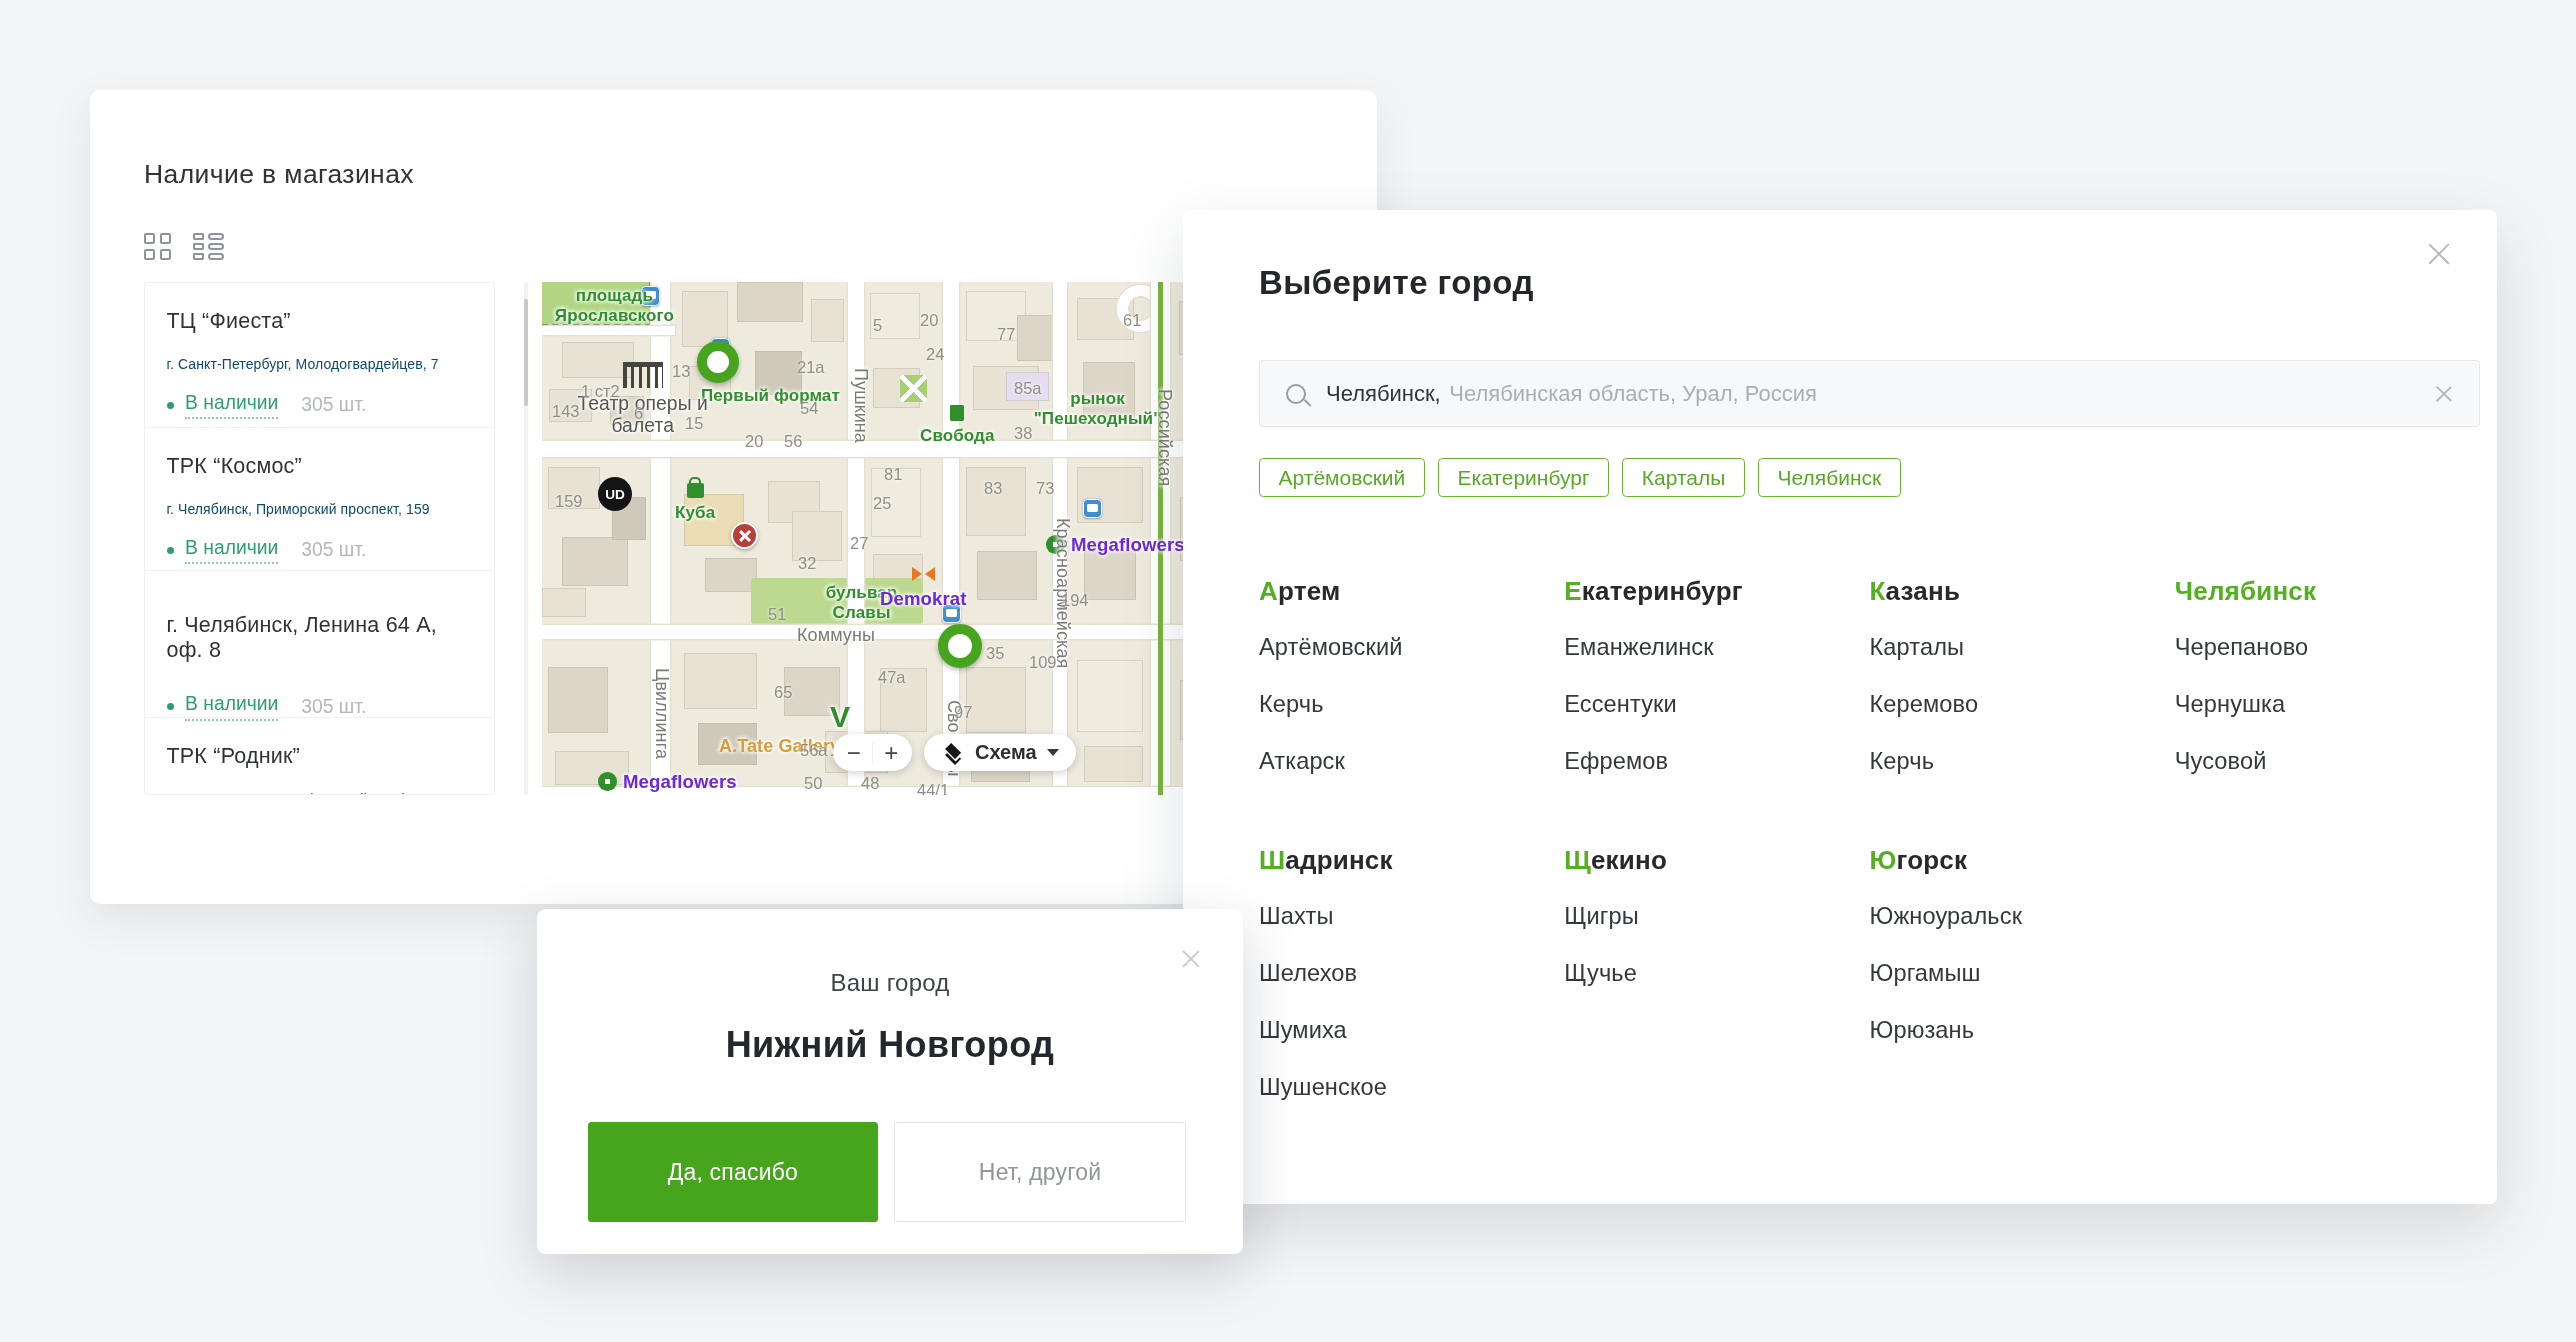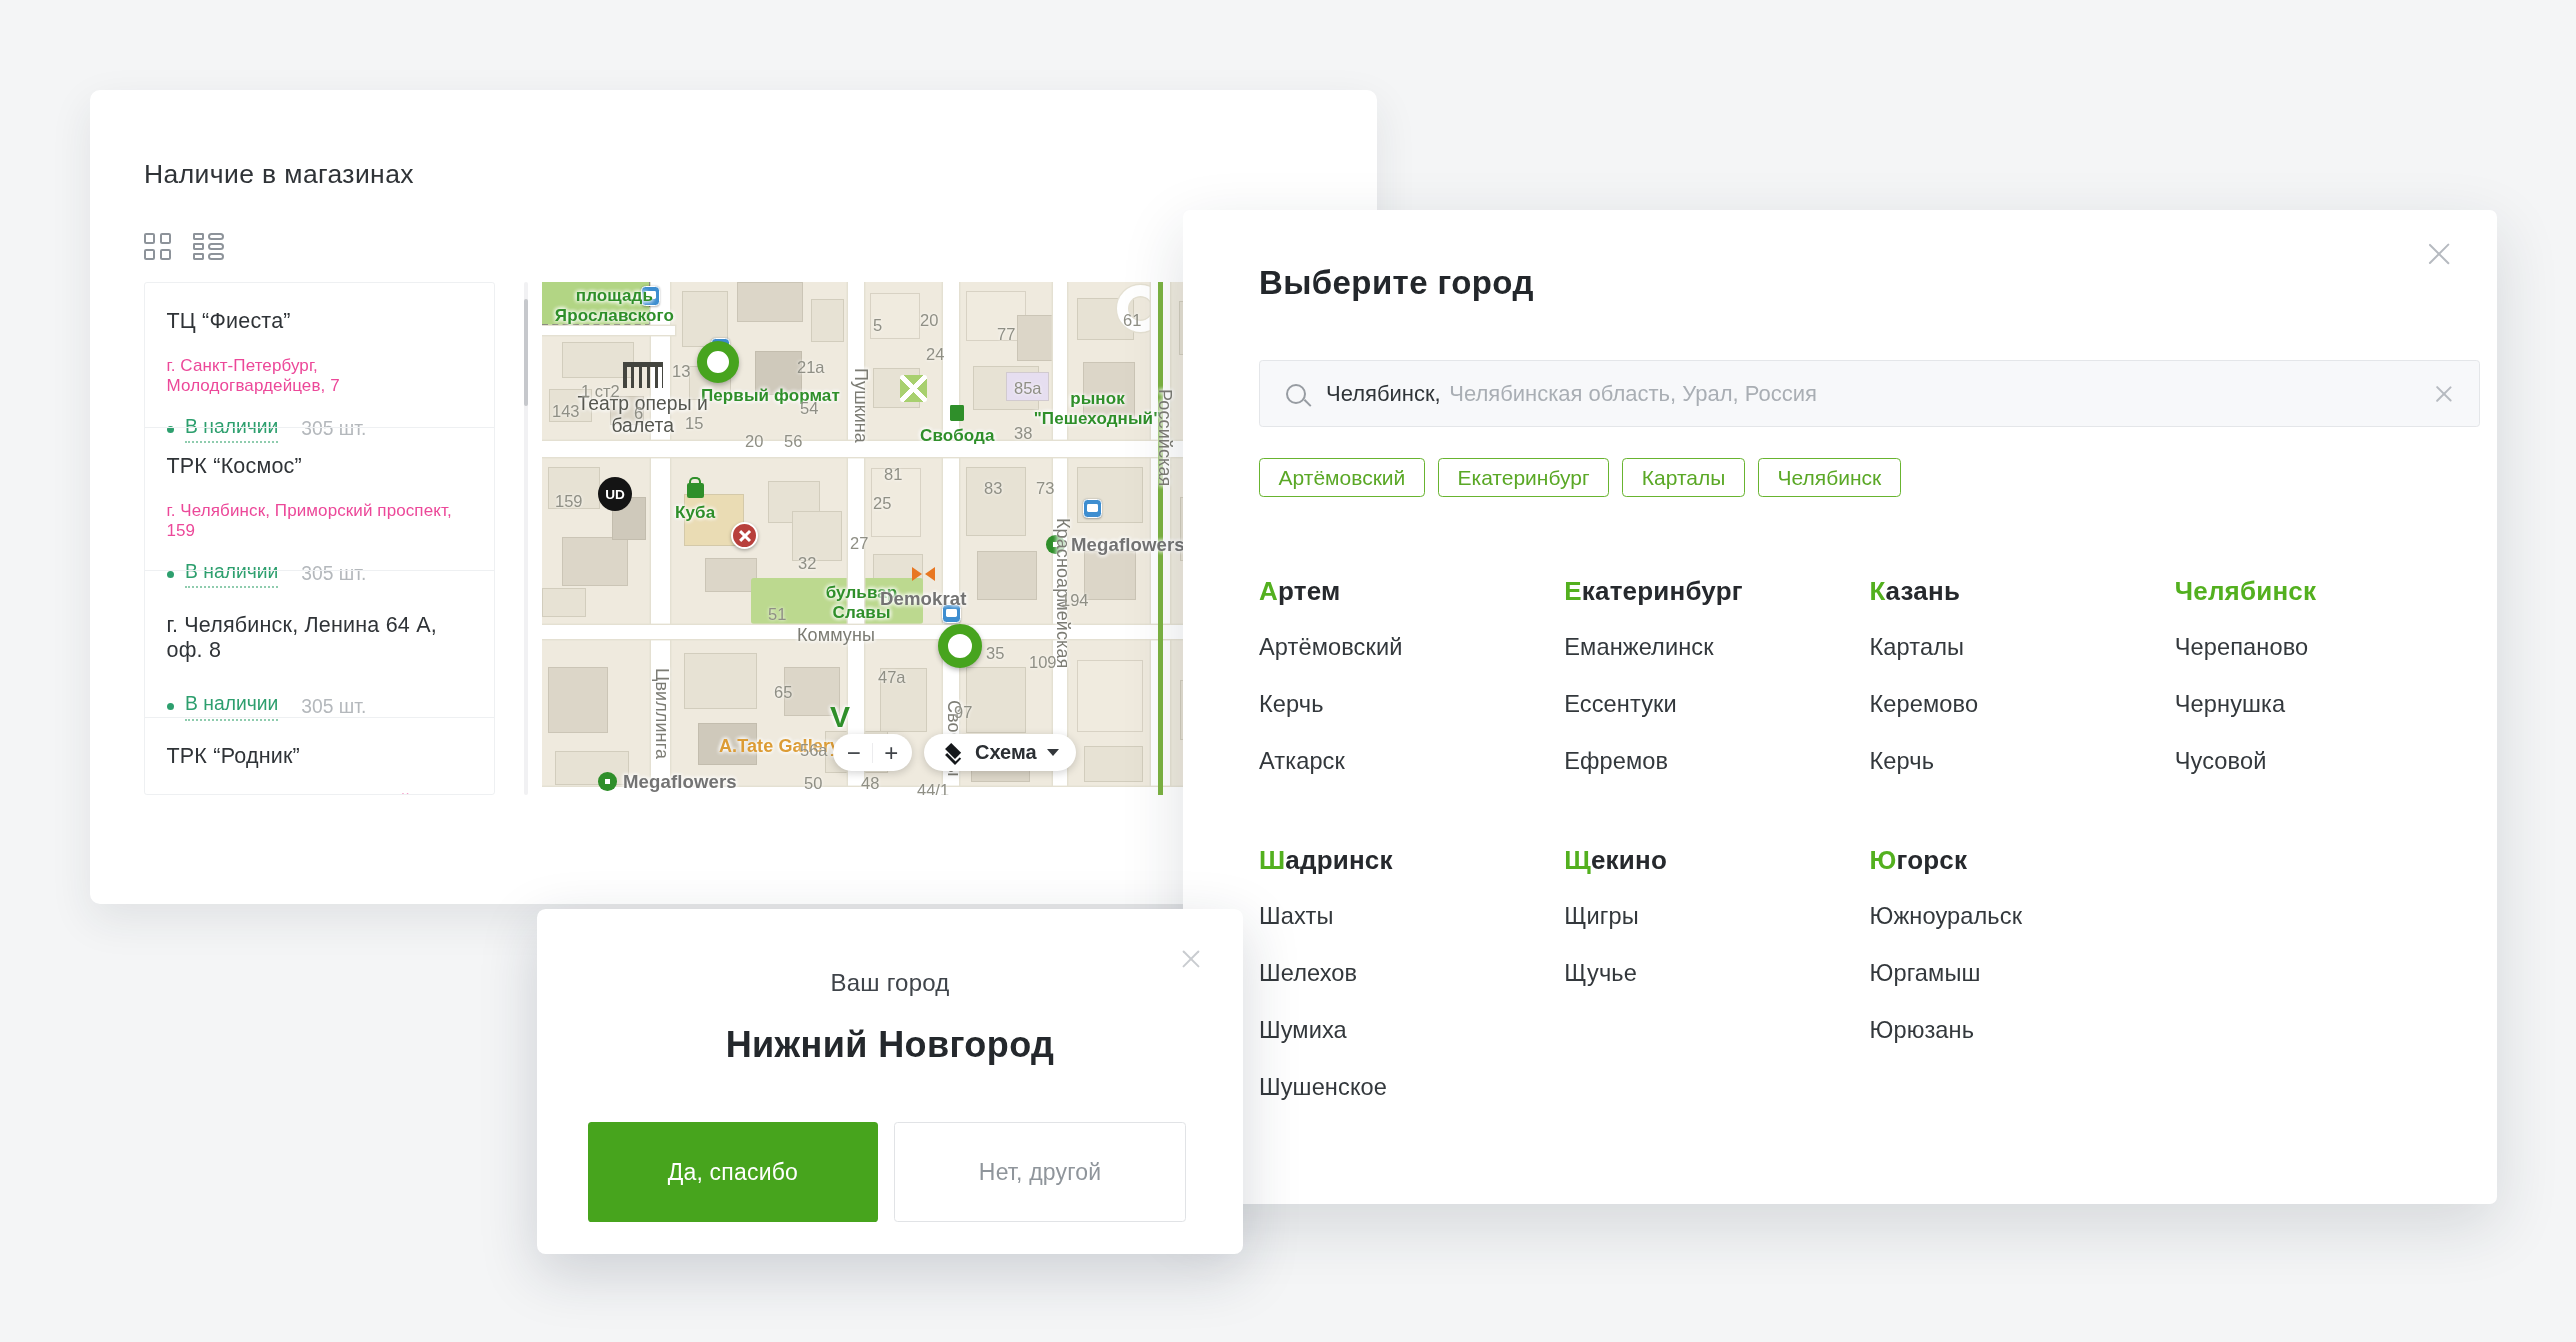--- a/index.html
+++ b/index.html
@@ -19,21 +19,21 @@
   .icon-list .bar{flex:1;border:2.1px solid #8d939a;border-radius:4.3px;}
 
   #store-list{position:absolute;left:54px;top:192px;width:351px;height:513px;border:0.7px solid #eef0f2;
               border-radius:2.9px;overflow:hidden;background:#fff;box-sizing:border-box;}
   .store-item{position:relative;padding:26px 21.5px 0;box-sizing:border-box;height:144px;}
   .store-item + .store-item{border-top:0.7px solid #eef0f2;}
   .store-item:nth-child(2){height:143px;}
   .store-item:nth-child(3){height:147px;padding-top:42px;}
   .store-item:nth-child(4){height:86px;}
   .store-name{font-size:21.5px;font-weight:500;color:#2f3337;letter-spacing:0.2px;}
-  .store-addr{font-size:17px;color:#ec4899;margin-top:21.5px;letter-spacing:0.1px;}
+  .store-addr{font-size:14px;color:#0c4a6e;margin-top:21.5px;letter-spacing:0.1px;}
   .store-status{display:flex;align-items:center;margin-top:20px;}
   .dot{width:7.2px;height:7.2px;border-radius:50%;background:#2d9f6e;margin-right:11.4px;flex:none;}
   .avail{font-size:19.3px;color:#2d9f6e;border-bottom:2.1px dotted #8fccae;padding-bottom:3.6px;cursor:pointer;}
   .qty{font-size:19.3px;color:#b4b8bc;margin-left:23px;}
   .scrollbar{position:absolute;left:434px;top:192px;width:4.3px;height:513px;background:#f1f1f3;border-radius:2.1px;}
   .scroll-thumb{position:absolute;left:0;top:17px;width:4.3px;height:107px;background:#c6c8cc;border-radius:2.1px;}
 
   
   #map-canvas{position:absolute;left:452px;top:192px;width:794px;height:513px;background:#efeade;overflow:hidden;}
   .bld{position:absolute;border:0.7px solid rgba(175,170,152,.38);box-sizing:border-box;}
@@ -56,21 +56,21 @@
   .redm::before,.redm::after{content:"";position:absolute;left:50%;top:50%;width:60%;height:2.9px;background:#fff;}
   .redm::before{transform:translate(-50%,-50%) rotate(45deg);}
   .redm::after{transform:translate(-50%,-50%) rotate(-45deg);}
   .transit{position:absolute;width:19.3px;height:19.3px;background:#3e8ed0;border-radius:4.3px;border:1.4px solid #fff;
            box-shadow:0 0.7px 2.1px rgba(0,0,0,.3);box-sizing:border-box;}
   .transit::after{content:"";position:absolute;left:2.9px;top:3.6px;right:2.9px;bottom:5.7px;background:#fff;border-radius:1.4px;}
 
   .map-label{position:absolute;white-space:pre-line;line-height:1.15;letter-spacing:0.1px;
              text-shadow:0 0 4.3px #fff,0 0 4.3px #fff,0 0 5.7px #fff;}
   .poi{color:#2f8f2a;font-weight:700;font-size:17px;}
-  .dark{color:#737373;font-weight:700;font-size:18.6px;}
+  .dark{color:#6d28d9;font-weight:700;font-size:18.6px;}
   .darkgray{color:#55564f;font-weight:400;font-size:19.3px;}
   .orange{color:#dc9c35;font-weight:600;font-size:18px;}
   .street{color:#7c7c74;font-weight:400;font-size:18px;}
   .big{font-size:30px;font-weight:700;}
   .v{writing-mode:vertical-rl;}
   .map-num{position:absolute;color:#8f8f85;font-size:16.5px;text-shadow:0 0 3.6px #fff;}
   .colstack{display:flex;flex-direction:column;align-items:center;gap:5px;}
   .rowstack{display:flex;align-items:center;gap:6.4px;}
   .mic{display:inline-block;}
   .flower-icon{width:18.6px;height:18.6px;border-radius:50%;background:radial-gradient(circle,#ffffff 0 2.9px,#2f8f2a 2.9px 8.6px);}

